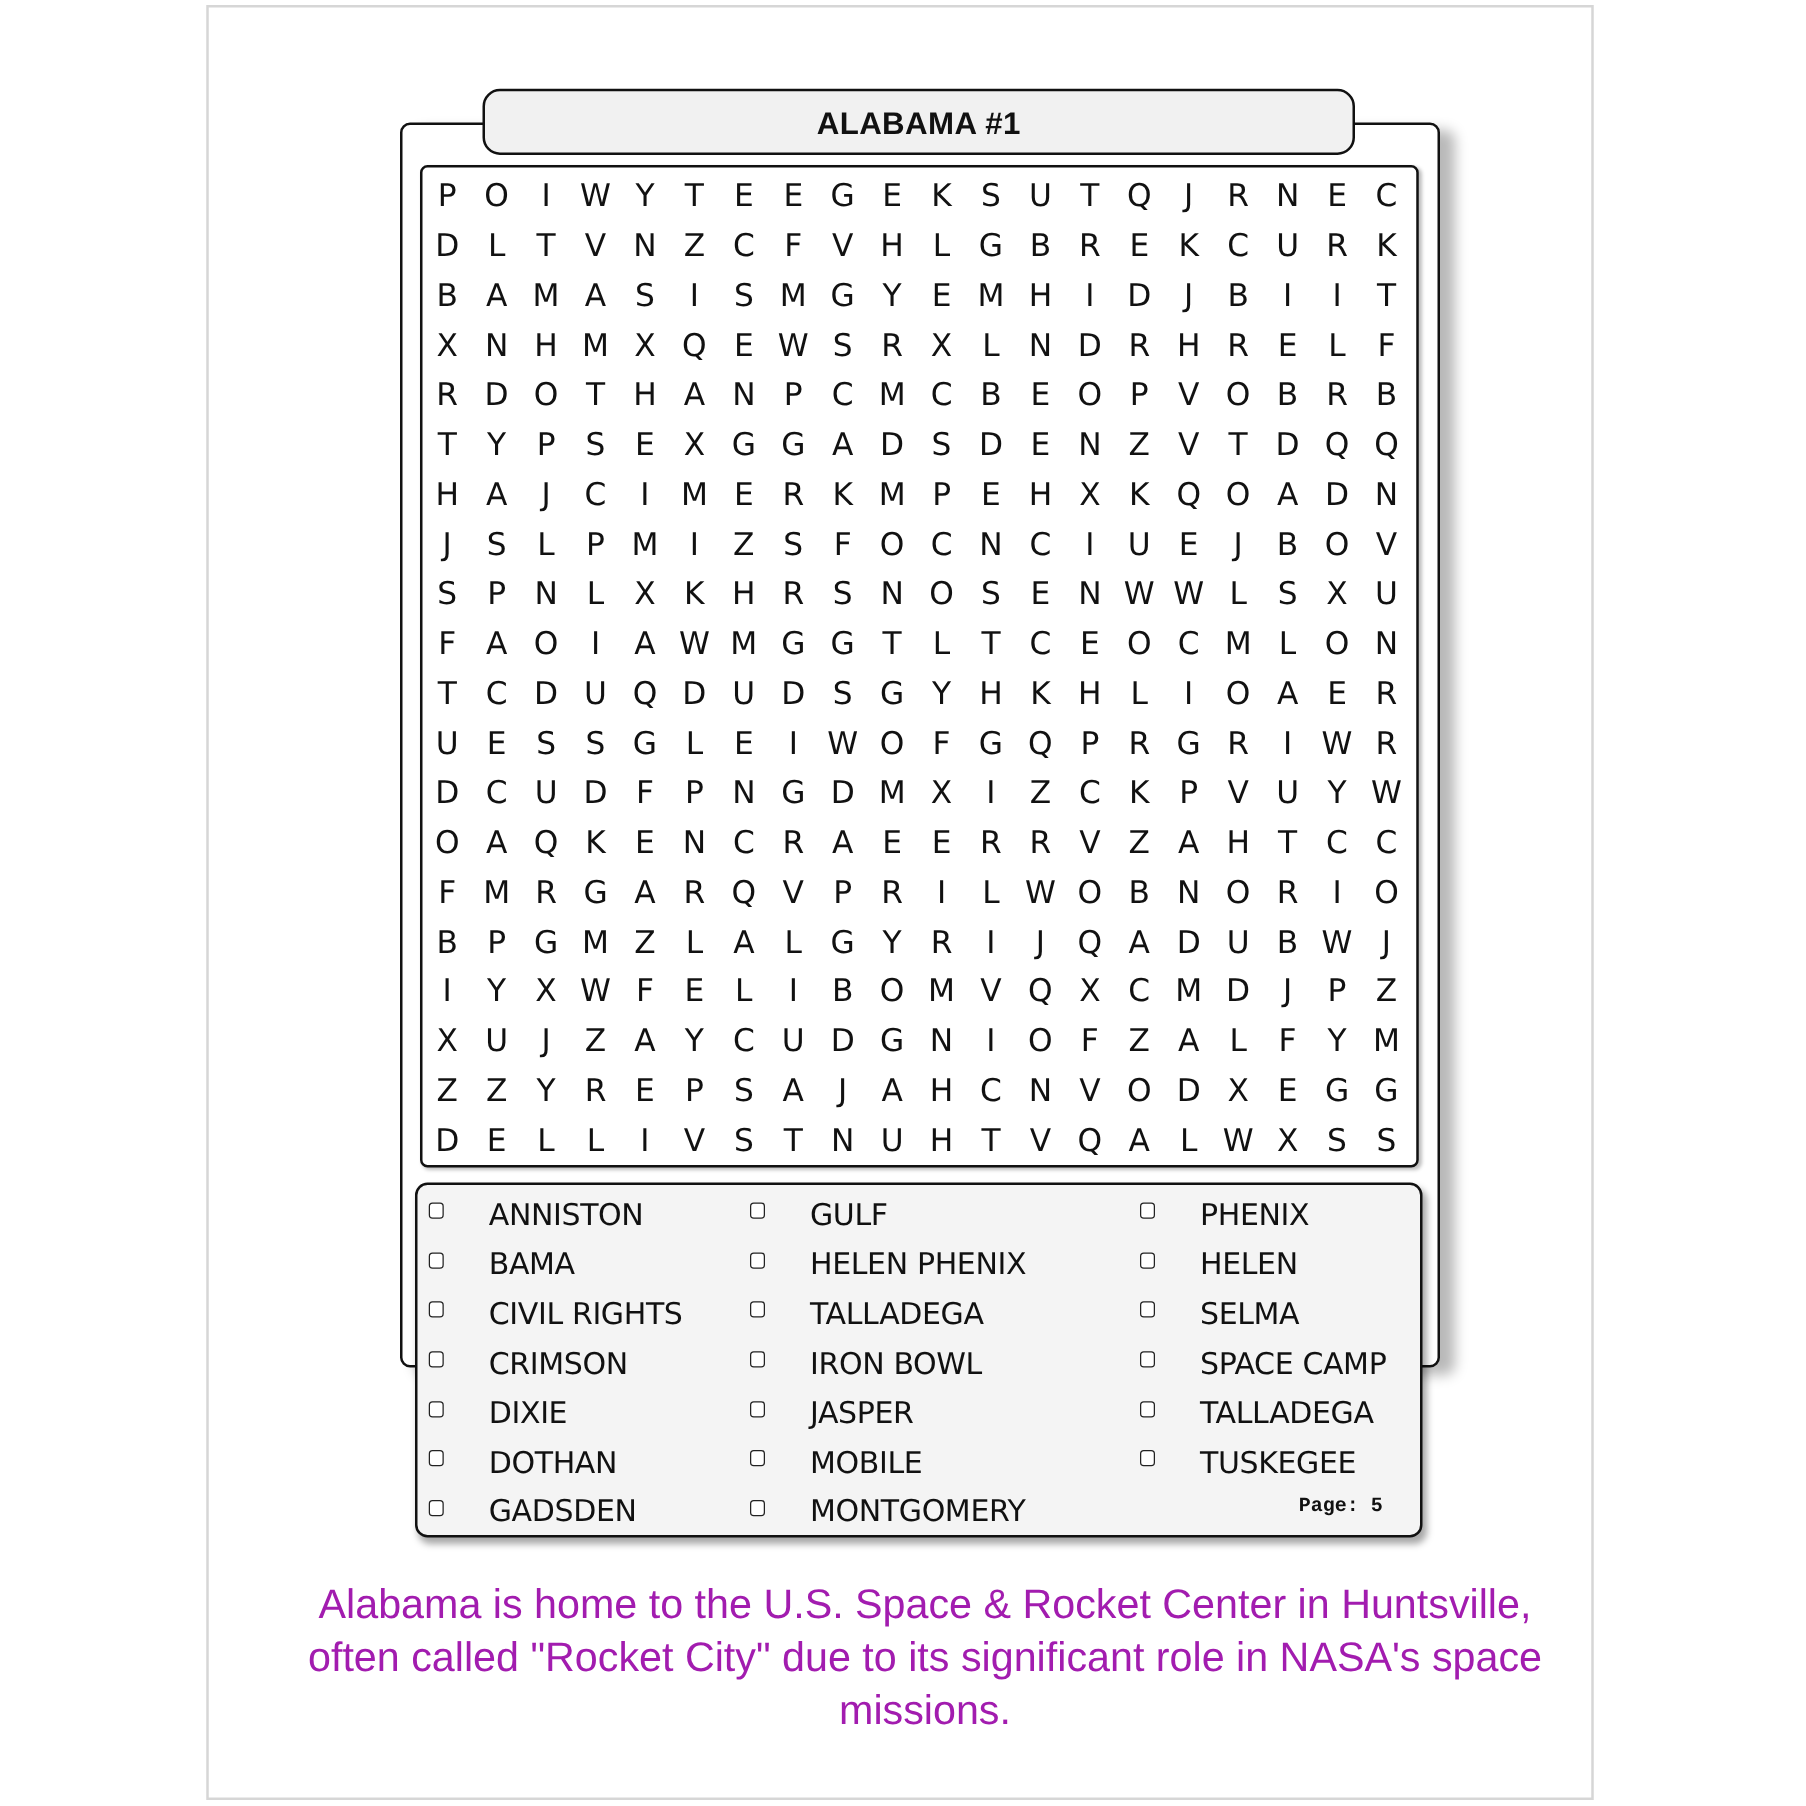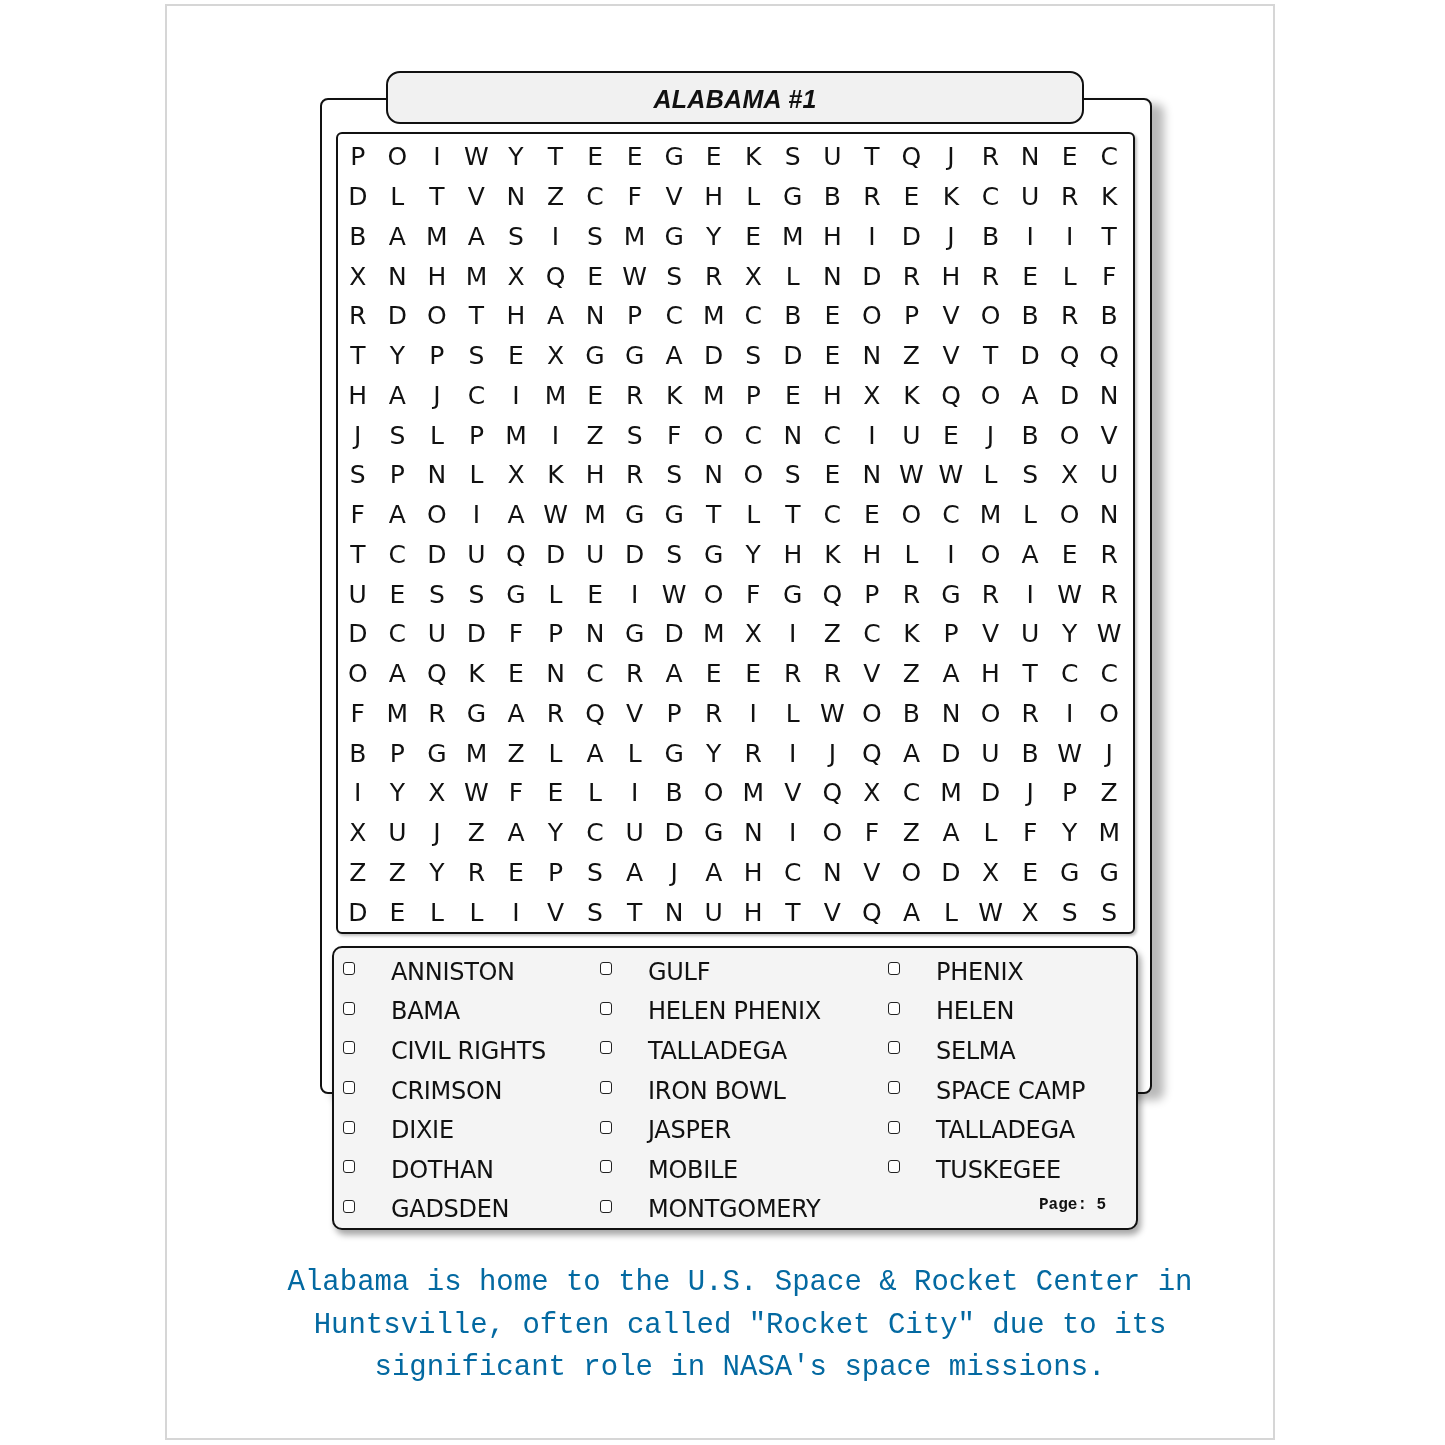--- a/index.html
+++ b/index.html
@@ -1,31 +1,31 @@
 <!DOCTYPE html>
 <html><head>
 <meta charset="utf-8">
 <style>
   html, body { margin:0; padding:0; background:#ffffff; }
   body { width:1445px; height:1445px; position:relative; overflow:hidden; font-family:"DejaVu Sans", sans-serif; }
   .page { position:absolute; left:165px; top:4px; width:1110px; height:1436px; border:2px solid #d6d6d6; box-sizing:border-box; background:#fff; }
   .outer-frame { position:absolute; left:320px; top:98px; width:832px; height:996px; border:2px solid #111; border-radius:8px; background:#fff; box-sizing:border-box; box-shadow:12px 6px 10px rgba(0,0,0,0.28); }
   .title-tab { position:absolute; left:386px; top:71px; width:698px; height:53px; border:2.5px solid #111; border-radius:14px; background:#f1f1f1; box-sizing:border-box; display:flex; align-items:center; justify-content:center; }
-  .title-text { font-family:"Liberation Sans", sans-serif; font-weight:bold; font-size:25px; color:#111; letter-spacing:0.3px; padding-top:3px;font-style:italic; }
+  .title-text { font-family:"Liberation Sans", sans-serif; font-weight:bold; font-size:25px; color:#111; letter-spacing:0.3px; padding-top:3px; }
   .grid-box { position:absolute; left:336px; top:132px; width:799px; height:802px; border:2px solid #111; border-radius:6px; background:#fff; box-sizing:border-box; box-shadow:2px 2px 3px rgba(0,0,0,0.25); }
   .grid { position:absolute; left:338px; top:137px; width:791px; }
   .grid-row { display:flex; height:39.75px; align-items:center; }
   .cell { width:39.55px; text-align:center; font-family:"DejaVu Sans", sans-serif; font-size:25px; color:#111; }
   .words-box { position:absolute; left:332px; top:946px; width:806px; height:284px; border:2.5px solid #111; border-radius:10px; background:#f4f4f4; box-sizing:border-box; box-shadow:3px 5px 6px rgba(0,0,0,0.35); }
   .word-col { position:absolute; top:952px; }
   .word-item { height:39.6px; display:flex; align-items:center; }
   .cb { width:12px; height:13px; border:1.8px solid #222; border-radius:3px; margin-right:8px; box-sizing:border-box; background:#fff; margin-top:-6px; }
   .word-label { font-family:"DejaVu Sans", sans-serif; font-size:24px; color:#111; letter-spacing:-0.3px;margin-left:28px; }
   .page-num { position:absolute; left:1039px; top:1196px; font-family:Liberation Mono, monospace; font-weight:bold; font-size:16px; color:#111; }
-  .caption { position:absolute; left:240px; top:1262px; width:1000px; text-align:center; font-family:Liberation Mono, monospace; font-size:29px; line-height:42.5px; color:#0369a1; }
+  .caption { position:absolute; left:240px; top:1262px; width:1000px; text-align:center; font-family:Liberation Sans, sans-serif; font-size:33px; line-height:42.5px; color:#a21caf; }
 </style>
 </head>
 <body>
 
 <div class="page"></div>
 
 <div class="outer-frame"></div>
 
 <div class="title-tab">
   <span class="title-text">ALABAMA #1</span>
@@ -529,21 +529,21 @@
     </div>
     <div class="word-item">
       <span class="cb"></span>
       <span class="word-label">MOBILE</span>
     </div>
     <div class="word-item">
       <span class="cb"></span>
       <span class="word-label">MONTGOMERY</span>
     </div>
   </div>
-<div class="word-col" id="col2" style="left:888px;">
+<div class="word-col" id="col2" style="left:912px;">
     <div class="word-item">
       <span class="cb"></span>
       <span class="word-label">PHENIX</span>
     </div>
     <div class="word-item">
       <span class="cb"></span>
       <span class="word-label">HELEN</span>
     </div>
     <div class="word-item">
       <span class="cb"></span>

